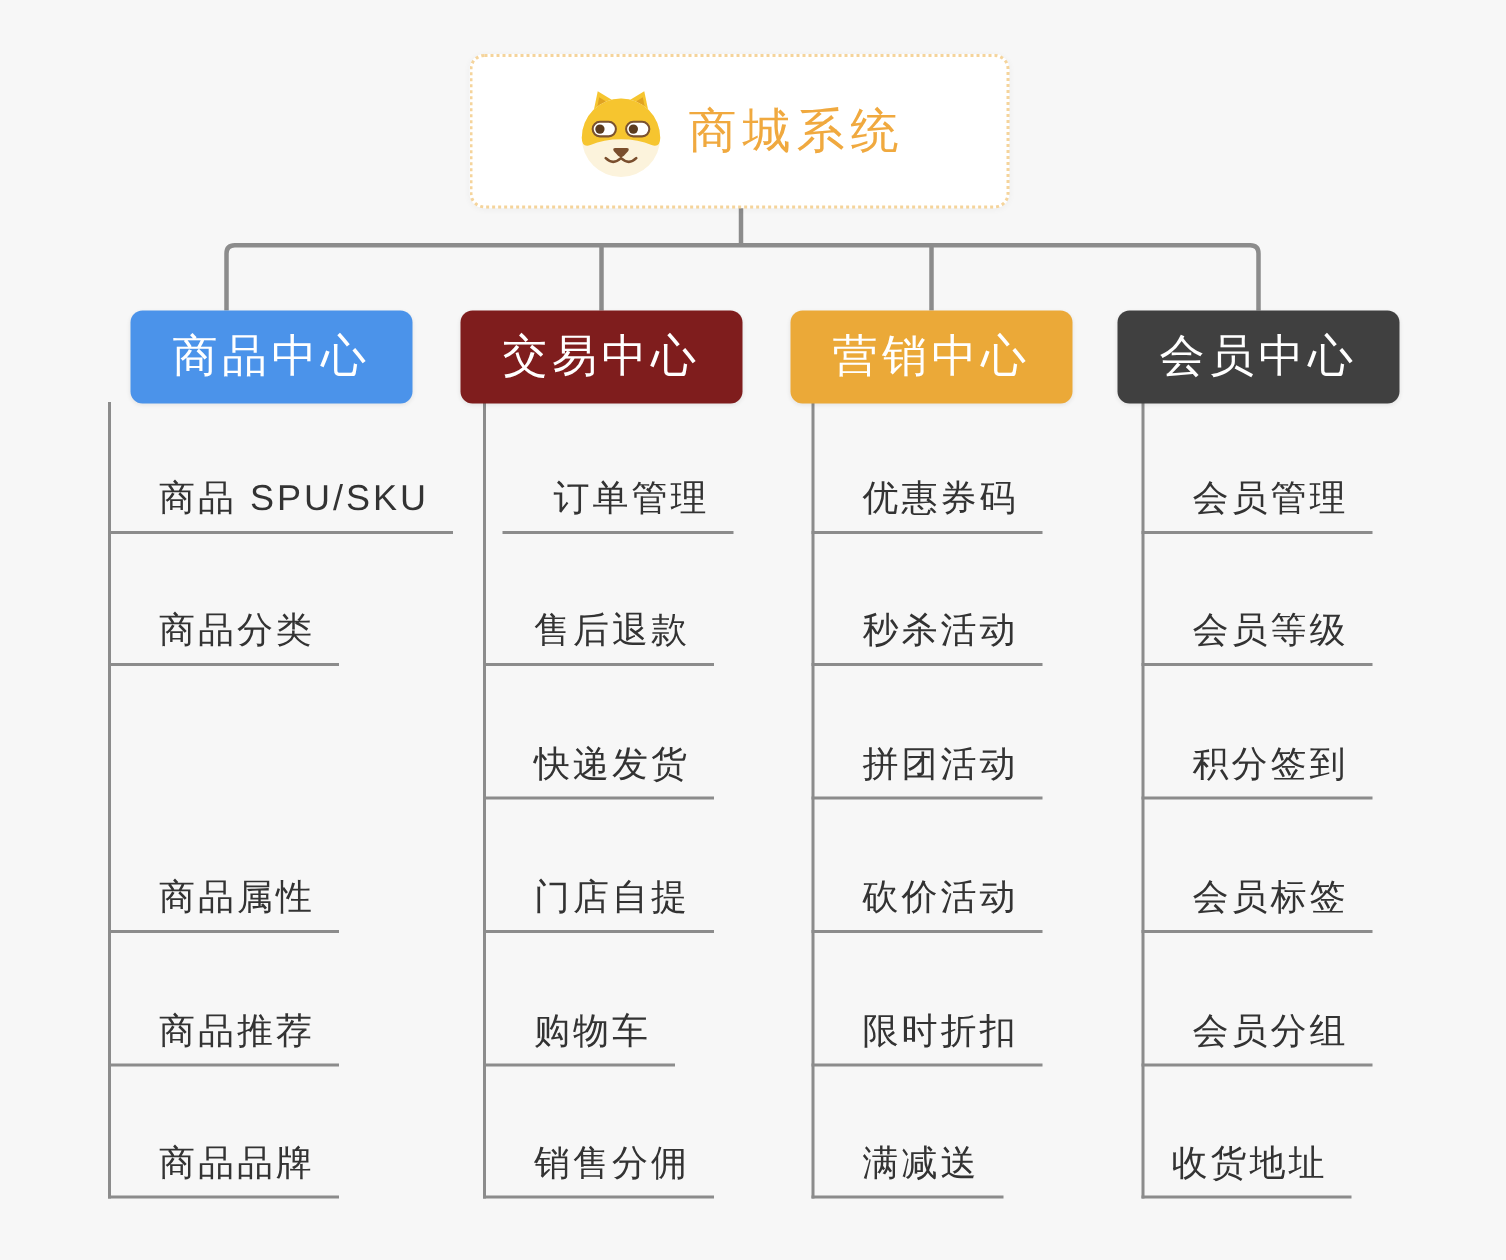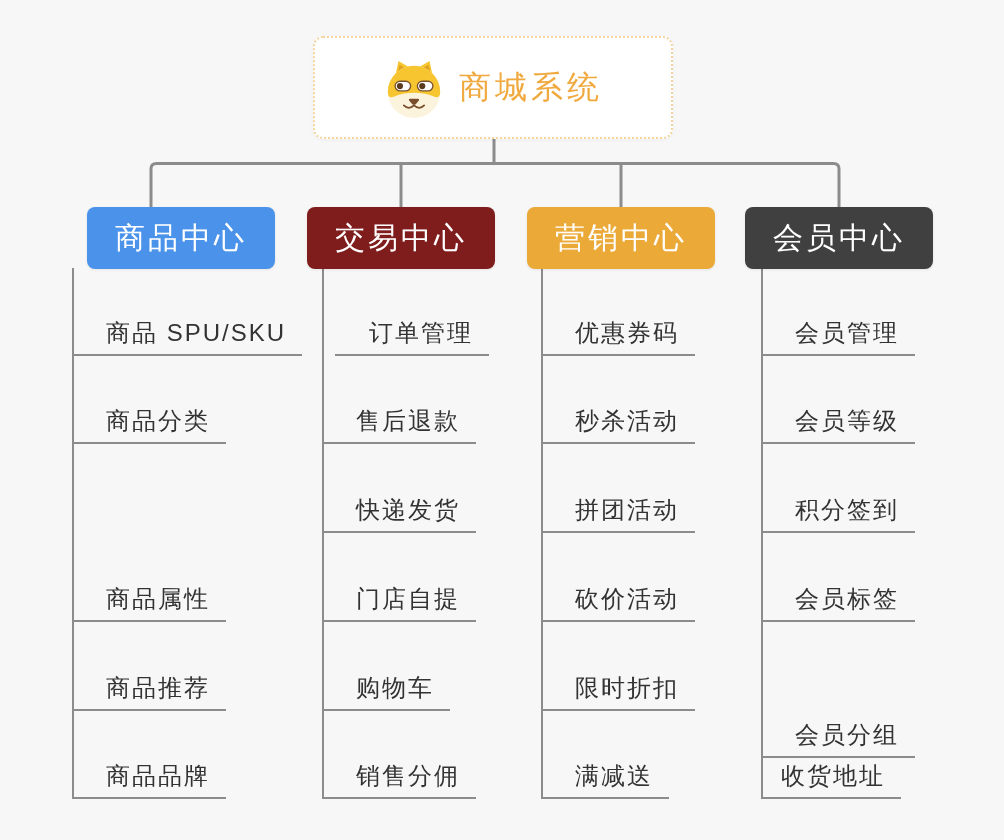--- a/index.html
+++ b/index.html
@@ -147,17 +147,17 @@
       <div class="item" style="top: 495px;">拼团活动</div>
       <div class="item" style="top: 584px; text-align: right;">砍价活动</div>
       <div class="item" style="top: 673px;">限时折扣</div>
       <div class="item" style="top: 761px;">满减送</div>
     </div>
   <div class="col" style="left:761px">
       <div class="item" style="top: 318px;">会员管理</div>
       <div class="item" style="top: 406px;">会员等级</div>
       <div class="item" style="top: 584px;">会员标签</div>
       <div class="item" style="top: 495px;">积分签到</div>
-      <div class="item" style="top: 673px; margin-top: 47px;">会员分组</div>
+      <div class="item" style="top: 673px;">会员分组</div>
       <div class="item" style="top: 761px; padding-left: 20px;">收货地址</div>
     </div>
 
 </div>
 
 </body></html>

